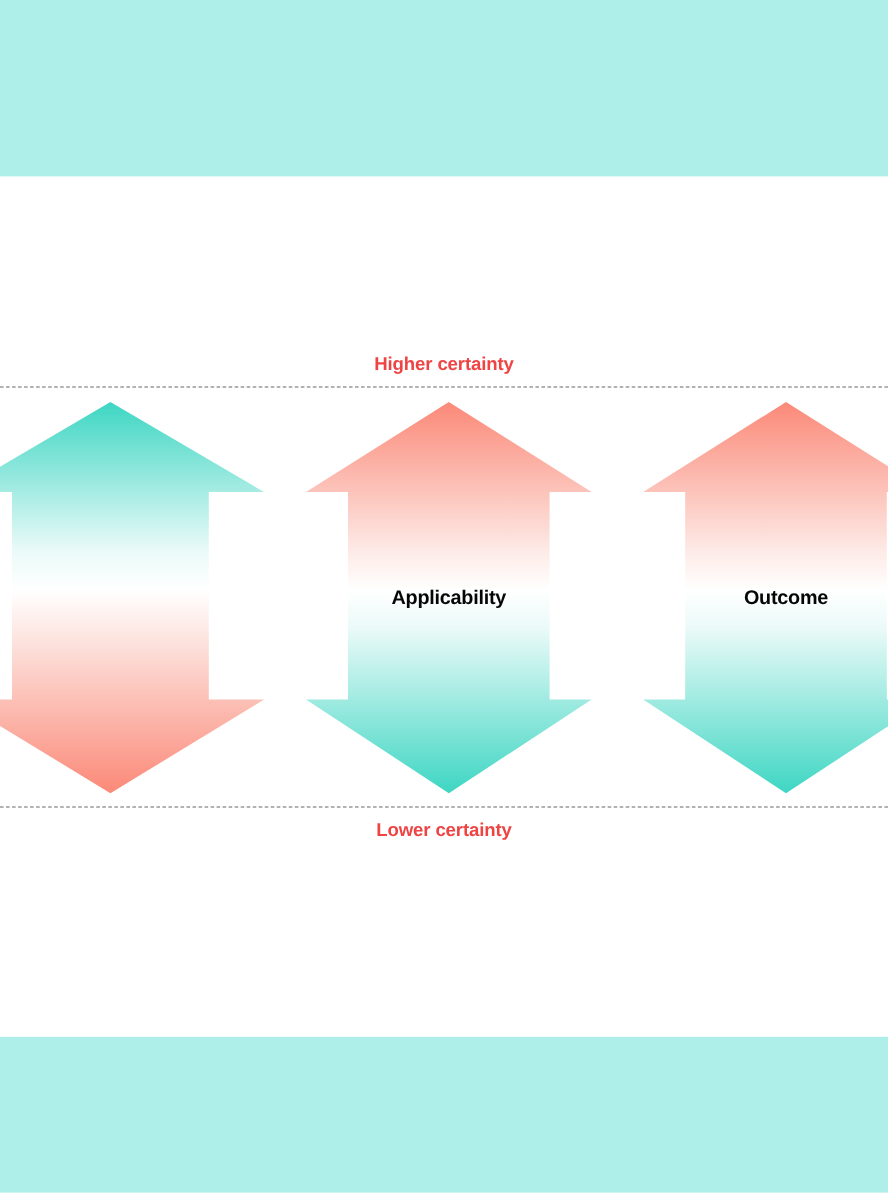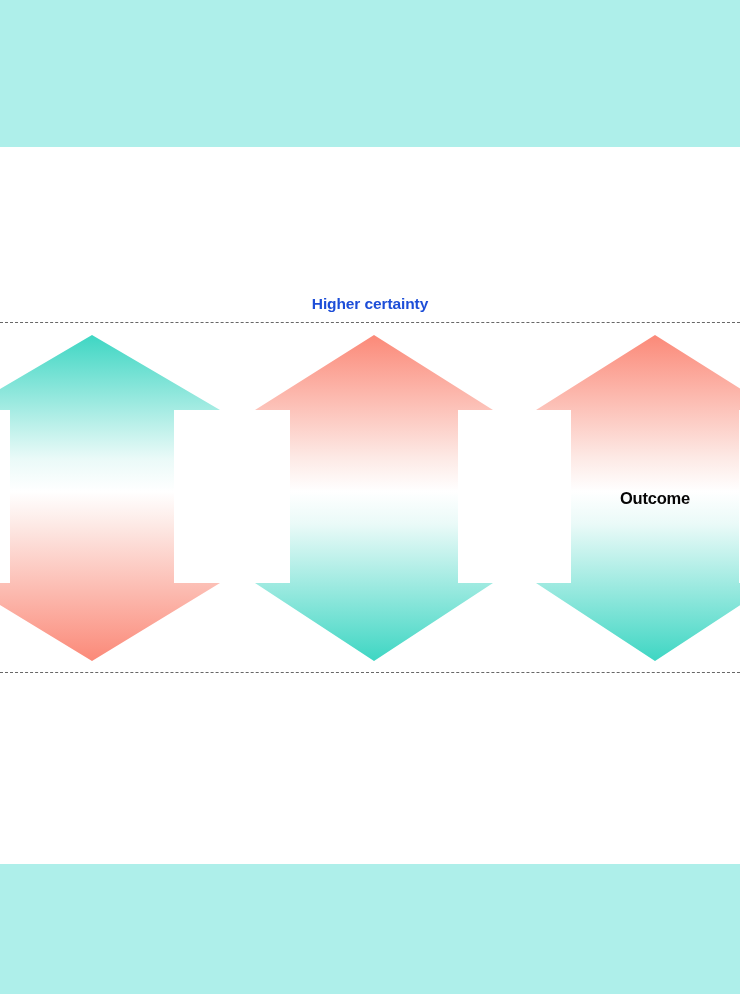--- a/index.html
+++ b/index.html
@@ -35,21 +35,21 @@
 
   .axis-label {
     position: absolute;
     left: 0;
     width: 740px;
     text-align: center;
     font-family: "Liberation Sans", sans-serif;
     font-weight: bold;
     font-size: 15.5px;
     letter-spacing: -0.1px;
-    color: #1d4ed8;
+    color: #ef4444;
     line-height: 1;
     white-space: nowrap;
   }
   #label-higher { top: 296px; }
   #label-lower  { top: 685px; }
 
   .dash-line {
     position: absolute;
     left: 0;
     width: 740px;
@@ -118,18 +118,20 @@
         <stop offset="58%" stop-color="#eafaf8"></stop>
         <stop offset="100%" stop-color="#3ed6c3"></stop>
       </linearGradient>
     </defs>
 
     <path id="arrow-path-0" fill="url(#grad-0)" d="M 92 335 L 220 410 L 174 410 L 174 583 L 220 583 L 92 661 L -36 583 L 10 583 L 10 410 L -36 410 Z"></path>
     <path id="arrow-path-1" fill="url(#grad-1)" d="M 374 335 L 493 410 L 458 410 L 458 583 L 493 583 L 374 661 L 255 583 L 290 583 L 290 410 L 255 410 Z"></path>
     <path id="arrow-path-2" fill="url(#grad-2)" d="M 655 335 L 774 410 L 739 410 L 739 583 L 774 583 L 655 661 L 536 583 L 571 583 L 571 410 L 536 410 Z"></path>
   </svg>
 
+  <div class="arrow-caption" id="caption-1">Applicability</div>
   <div class="arrow-caption" id="caption-2">Outcome</div>
 
   <div class="dash-line" id="dash-bottom"></div>
 
+  <div class="axis-label" id="label-lower">Lower certainty</div>
 
 </div>
 
 </body></html>

